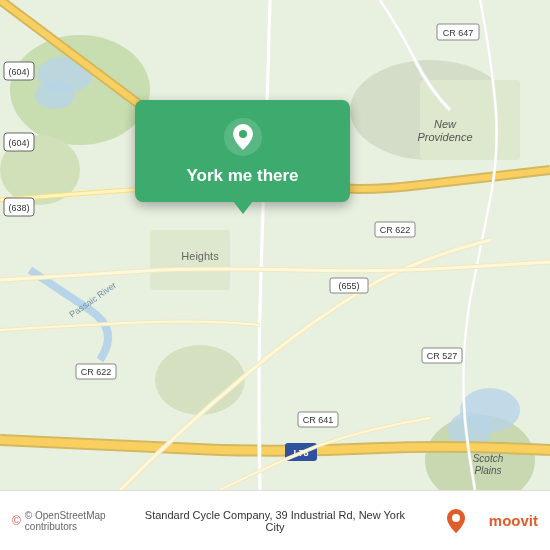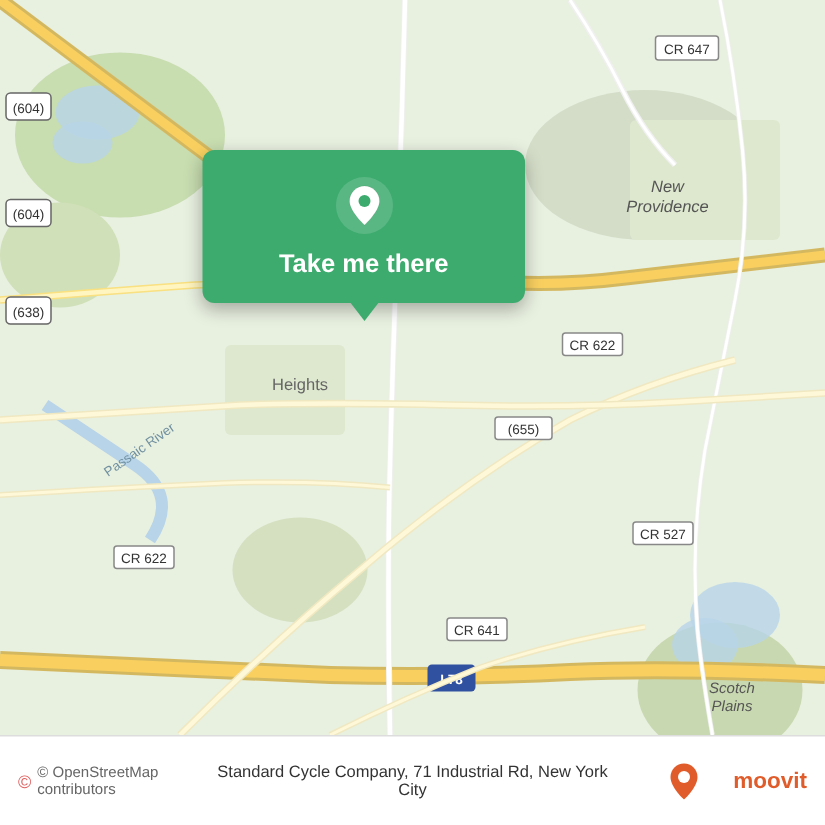--- a/index.html
+++ b/index.html
@@ -214,30 +214,30 @@
     <text x="72" y="318" fill="#7090a0" font-size="9" transform="rotate(-35, 72, 318)">Passaic River</text>
   </svg>
 
   <div class="map-popup">
 
     <svg class="pin-icon" viewBox="0 0 38 38" xmlns="http://www.w3.org/2000/svg">
       <circle cx="19" cy="19" r="19" fill="rgba(255,255,255,0.15)"></circle>
       <path d="M19 6 C13.5 6 9 10.5 9 16 C9 23 19 32 19 32 C19 32 29 23 29 16 C29 10.5 24.5 6 19 6Z" fill="white" stroke="rgba(0,0,0,0.1)" stroke-width="0.5"></path>
       <circle cx="19" cy="16" r="4" fill="#3dab6e"></circle>
     </svg>
-    <span class="popup-label">Take me there</span>
+    <span class="popup-label">York me there</span>
   </div>
 </div>
 
 <div class="bottom-bar">
   <div class="bottom-attribution">
     <span class="osm-logo">©</span>
     <span style="font-size:10px;color:#666;">© OpenStreetMap contributors</span>
   </div>
-  <div class="bottom-address" style="font-size:11px;color:#333;text-align:center;flex:2;">Standard Cycle Company, 71 Industrial Rd, New York City</div>
+  <div class="bottom-address" style="font-size:11px;color:#333;text-align:center;flex:2;">Standard Cycle Company, 39 Industrial Rd, New York City</div>
   <div class="moovit-logo">
 
     <svg class="moovit-icon" viewBox="0 0 28 28" xmlns="http://www.w3.org/2000/svg">
       <path d="M14 2 C9 2 5 6 5 11 C5 18 14 26 14 26 C14 26 23 18 23 11 C23 6 19 2 14 2Z" fill="#e05c2a"></path>
       <circle cx="14" cy="11" r="4" fill="white"></circle>
     </svg>
     <span class="moovit-text">moovit</span>
   </div>
 </div>
 

